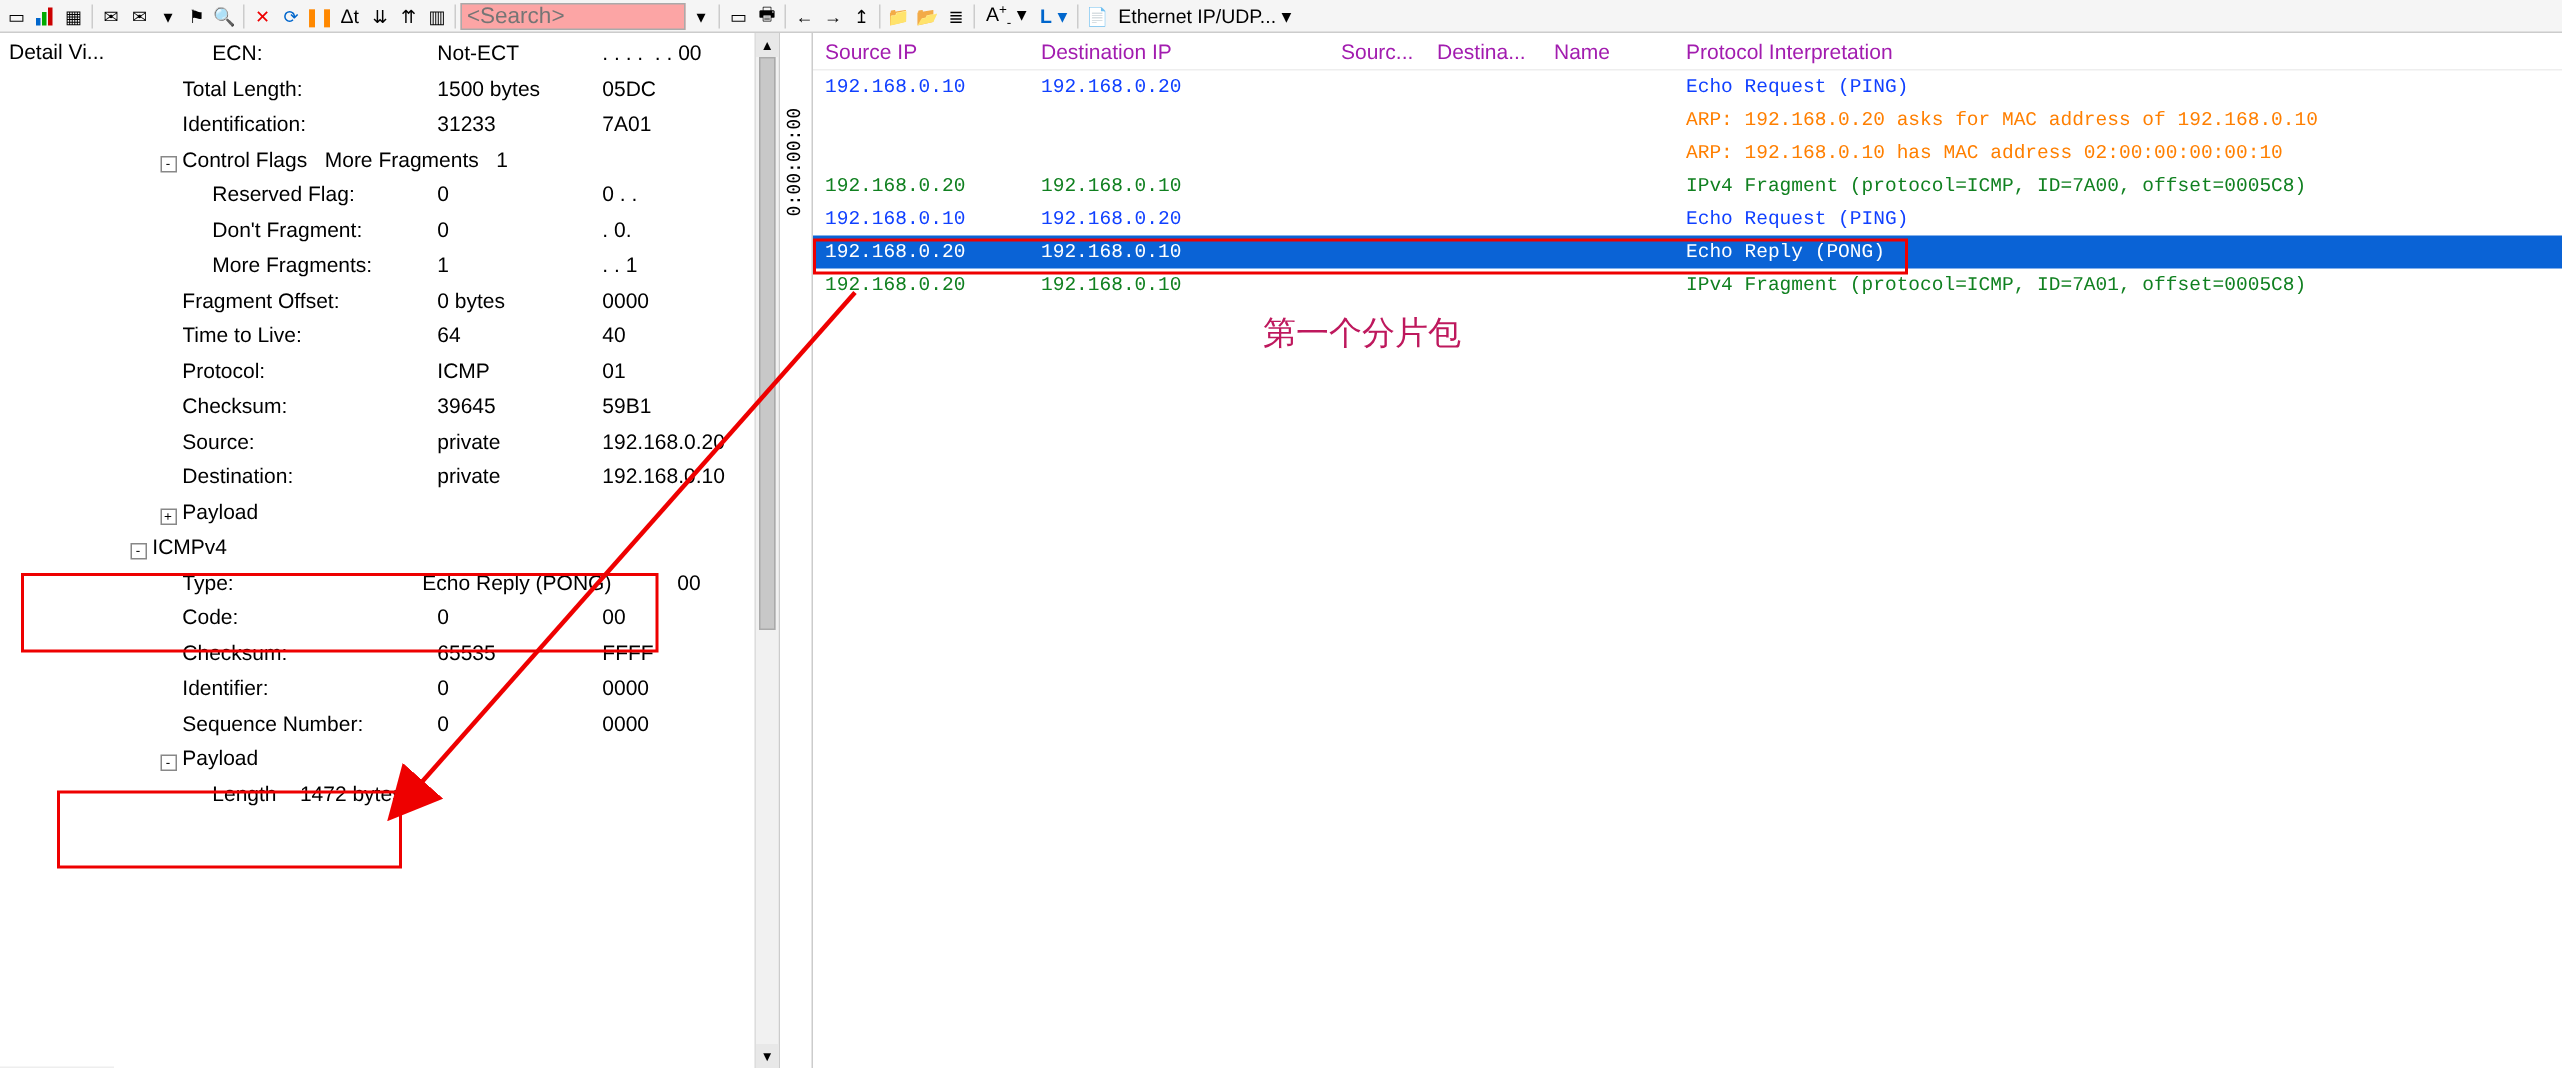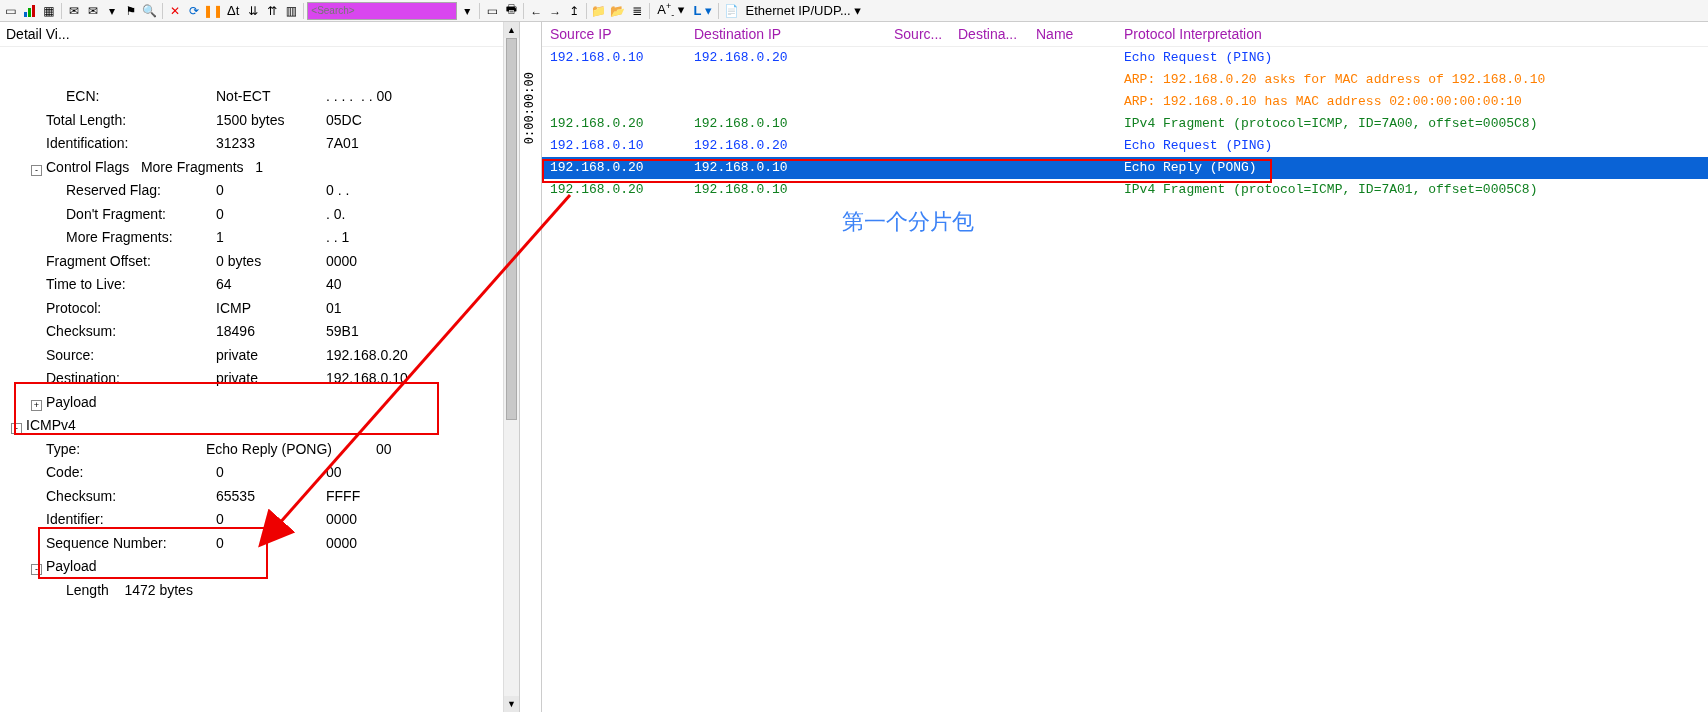--- a/index.html
+++ b/index.html
@@ -1,20 +1,20 @@
 <!DOCTYPE html>
 <html><head>
 <meta charset="utf-8">
 <style>
   * { box-sizing: border-box; margin: 0; padding: 0; }
   body { font-family: "Segoe UI", Tahoma, sans-serif; font-size: 13px; color: #000; background: #fff; width: 1708px; height: 712px; overflow: hidden; position: relative; }
   .toolbar { display: flex; align-items: center; height: 22px; border-bottom: 1px solid #ccc; background: #f5f5f5; padding: 0 2px; gap: 1px; }
   .tb-icon { width: 18px; height: 18px; display: inline-flex; align-items: center; justify-content: center; font-size: 12px; cursor: pointer; }
   .tb-sep { width: 1px; height: 16px; background: #ccc; margin: 0 2px; }
-  .search-box { width: 150px; height: 18px; border: 1px solid #aaa; font-size: 10px; padding: 0 3px; background:#d946ef;}
+  .search-box { width: 150px; height: 18px; border: 1px solid #aaa; font-size: 15px; padding: 0 3px; background:#fca5a5;}
   .tb-text { font-size: 13px; padding: 0 4px; }
   .main { display: flex; height: calc(100% - 22px); }
   .left-pane { width: 520px; border-right: 1px solid #ccc; display: flex; flex-direction: column; position:relative;}
   .left-header { font-size: 14px; padding: 4px 6px; border-bottom: 1px solid #eee; }
   .tree { flex: 1; overflow: auto; padding: 2px 0 2px 6px; font-size: 14px; line-height: 23.5px; position:relative;}
   .tree-row { white-space: pre; display: flex; }
   .tree-row .c0 { width: 210px; overflow:hidden; }
   .tree-row .c1 { width: 110px; overflow:hidden;}
   .tree-row .c2 { flex:1; }
   .exp { display:inline-flex; width:11px; height:11px; border:1px solid #888; align-items:center; justify-content:center; font-size:9px; line-height:9px; margin-right:4px; cursor:pointer; background:#fff; position:relative; top:1px;}
@@ -32,21 +32,21 @@
   .col-sp  { width:64px; overflow:hidden; text-overflow:ellipsis;}
   .col-dp  { width:78px; overflow:hidden; text-overflow:ellipsis;}
   .col-nm  { width:88px;}
   .col-pi  { flex:1;}
   .pkt-list { font-family: Consolas, "Courier New", monospace; font-size:13px; line-height:22px;}
   .pkt-row { display:flex; padding:0 2px; height:22px; align-items:center;}
   .pkt-row.sel { background:#0a63d6; color:#fff; }
   .clr-blue  { color:#1040ff; }
   .clr-orange{ color:#ff7f00; }
   .clr-green { color:#108020; }
-  .annotation { position:absolute; color:#3b82f6; font-size:22px; pointer-events:none;}
+  .annotation { position:absolute; color:#be185d; font-size:22px; pointer-events:none;}
   svg.arrow { position:absolute; pointer-events:none; }
 </style>
 </head>
 <body>
 
 <div class="toolbar">
   <span class="tb-icon">▭</span>
   <span class="tb-icon">
       <svg width="14" height="14">
         <rect x="1" y="8" width="3" height="5" fill="#06c"></rect>
@@ -88,34 +88,34 @@
   <span class="tb-text" style="color:#06c"><b>L</b> ▾</span>
   <span class="tb-sep"></span>
   <span class="tb-icon">📄</span>
   <span class="tb-text"><span>Ethernet IP/UDP...</span> ▾</span>
 </div>
 
 <div class="main">
 
   <div class="left-pane">
     <div style="display:flex; flex:1; overflow:hidden;">
-      <div style="flex:1; display:flex; flex-direction:column; overflow:hidden;gap:36px;">
+      <div style="flex:1; display:flex; flex-direction:row; overflow:hidden;">
         <div class="left-header">Detail Vi...</div>
         <div class="tree" id="tree">
             <div class="tree-row"><span style="display:inline-block;width:60px;text-align:right;"></span><span class="c0" style="width:150px">ECN:</span><span class="c1">Not-ECT</span><span class="c2">. . . .  . . 00</span></div>
             <div class="tree-row"><span style="display:inline-block;width:40px;text-align:right;"></span><span class="c0" style="width:170px">Total Length:</span><span class="c1">1500 bytes</span><span class="c2">05DC</span></div>
             <div class="tree-row"><span style="display:inline-block;width:40px;text-align:right;"></span><span class="c0" style="width:170px">Identification:</span><span class="c1">31233</span><span class="c2">7A01</span></div>
             <div class="tree-row"><span style="display:inline-block;width:40px;text-align:right;"><span class="exp">-</span></span><span class="c0" style="width:auto">Control Flags   More Fragments   1</span></div>
             <div class="tree-row"><span style="display:inline-block;width:60px;text-align:right;"></span><span class="c0" style="width:150px">Reserved Flag:</span><span class="c1">0</span><span class="c2">0 . .</span></div>
             <div class="tree-row"><span style="display:inline-block;width:60px;text-align:right;"></span><span class="c0" style="width:150px">Don't Fragment:</span><span class="c1">0</span><span class="c2">. 0.</span></div>
             <div class="tree-row"><span style="display:inline-block;width:60px;text-align:right;"></span><span class="c0" style="width:150px">More Fragments:</span><span class="c1">1</span><span class="c2">. . 1</span></div>
             <div class="tree-row"><span style="display:inline-block;width:40px;text-align:right;"></span><span class="c0" style="width:170px">Fragment Offset:</span><span class="c1">0 bytes</span><span class="c2">0000</span></div>
             <div class="tree-row"><span style="display:inline-block;width:40px;text-align:right;"></span><span class="c0" style="width:170px">Time to Live:</span><span class="c1">64</span><span class="c2">40</span></div>
             <div class="tree-row"><span style="display:inline-block;width:40px;text-align:right;"></span><span class="c0" style="width:170px">Protocol:</span><span class="c1">ICMP</span><span class="c2">01</span></div>
-            <div class="tree-row"><span style="display:inline-block;width:40px;text-align:right;"></span><span class="c0" style="width:170px">Checksum:</span><span class="c1">18496</span><span class="c2">59B1</span></div>
+            <div class="tree-row"><span style="display:inline-block;width:40px;text-align:right;"></span><span class="c0" style="width:170px">Checksum:</span><span class="c1">39645</span><span class="c2">59B1</span></div>
             <div class="tree-row"><span style="display:inline-block;width:40px;text-align:right;"></span><span class="c0" style="width:170px">Source:</span><span class="c1">private</span><span class="c2">192.168.0.20</span></div>
             <div class="tree-row"><span style="display:inline-block;width:40px;text-align:right;"></span><span class="c0" style="width:170px">Destination:</span><span class="c1">private</span><span class="c2">192.168.0.10</span></div>
             <div class="tree-row"><span style="display:inline-block;width:40px;text-align:right;"><span class="exp">+</span></span><span class="c0" style="width:170px">Payload</span><span class="c1"></span><span class="c2"></span></div>
             <div class="tree-row"><span style="display:inline-block;width:20px;text-align:right;"><span class="exp">-</span></span><span class="c0" style="width:190px">ICMPv4</span><span class="c1"></span><span class="c2"></span></div>
             <div class="tree-row"><span style="display:inline-block;width:40px;text-align:right;"></span><span class="c0" style="width:160px">Type:</span><span class="c1" style="width:170px">Echo Reply (PONG)</span><span class="c2">00</span></div>
             <div class="tree-row"><span style="display:inline-block;width:40px;text-align:right;"></span><span class="c0" style="width:170px">Code:</span><span class="c1">0</span><span class="c2">00</span></div>
             <div class="tree-row"><span style="display:inline-block;width:40px;text-align:right;"></span><span class="c0" style="width:170px">Checksum:</span><span class="c1">65535</span><span class="c2">FFFF</span></div>
             <div class="tree-row"><span style="display:inline-block;width:40px;text-align:right;"></span><span class="c0" style="width:170px">Identifier:</span><span class="c1">0</span><span class="c2">0000</span></div>
             <div class="tree-row"><span style="display:inline-block;width:40px;text-align:right;"></span><span class="c0" style="width:170px">Sequence Number:</span><span class="c1">0</span><span class="c2">0000</span></div>
             <div class="tree-row"><span style="display:inline-block;width:40px;text-align:right;"><span class="exp">-</span></span><span class="c0" style="width:170px">Payload</span><span class="c1"></span><span class="c2"></span></div>

